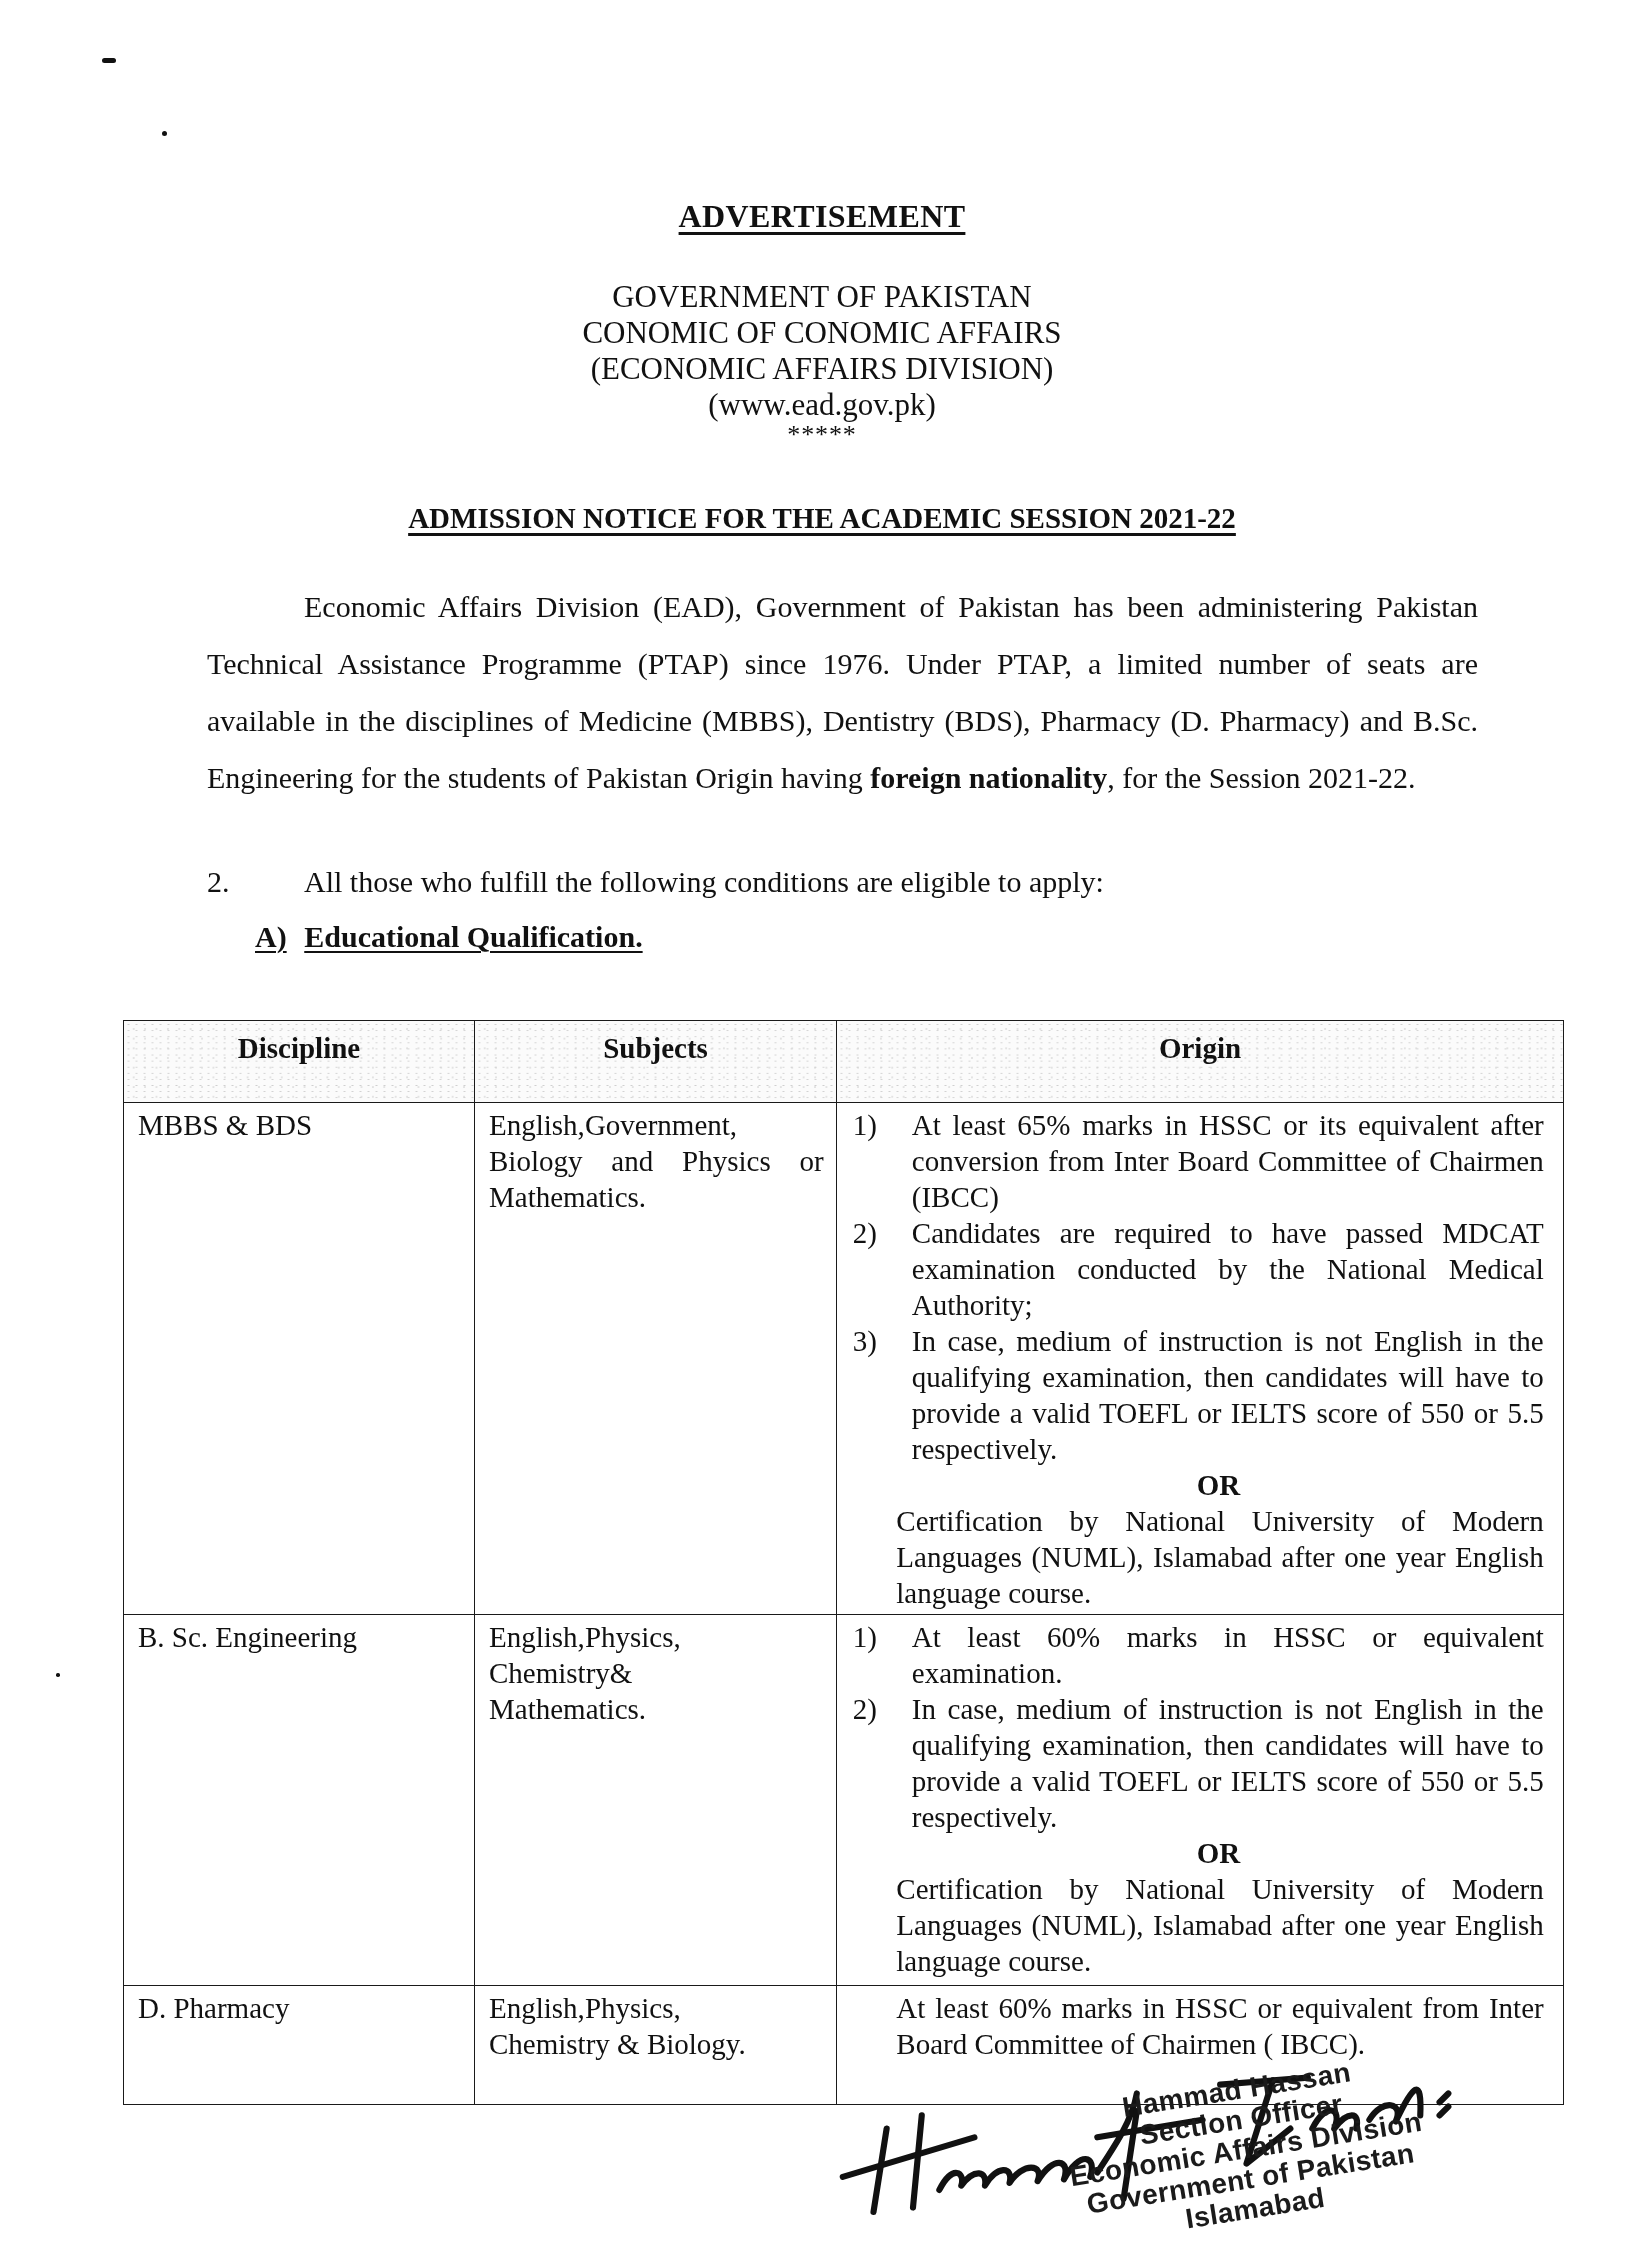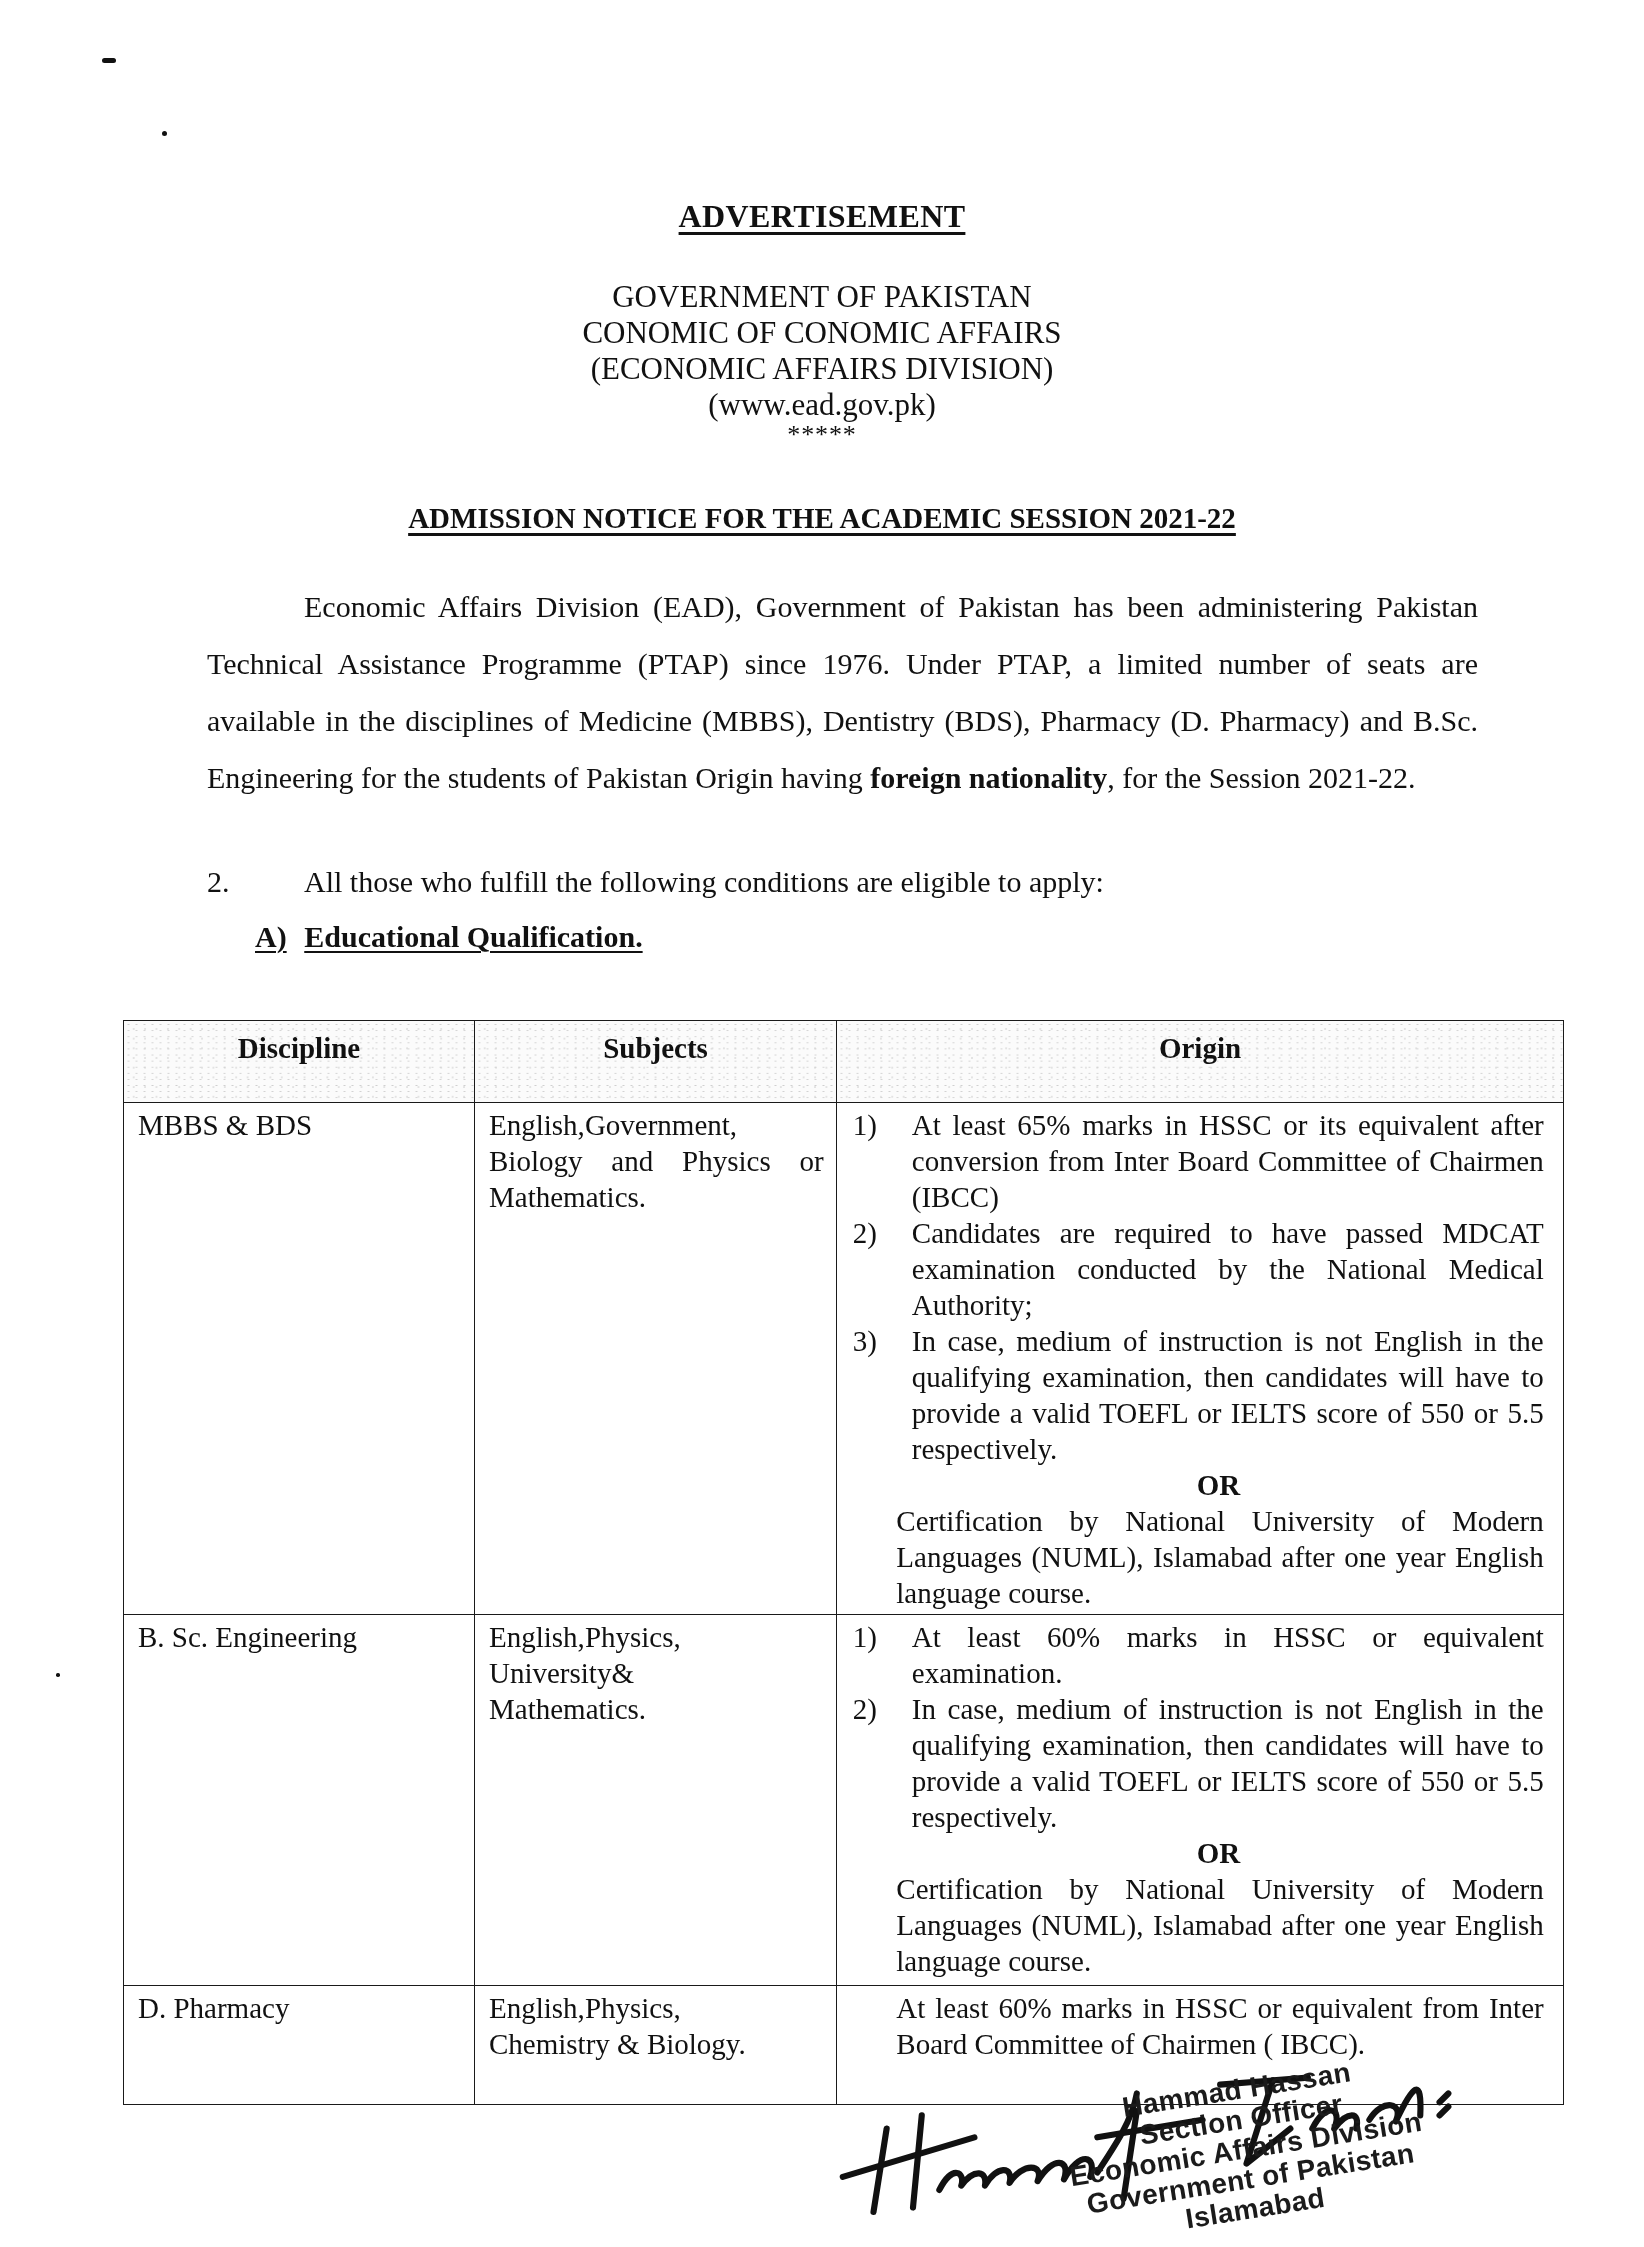--- a/index.html
+++ b/index.html
@@ -253,21 +253,21 @@
       </tr>
 
       <tr class="row-bsc">
         <td class="disc-cell">B. Sc. Engineering</td>
         <td class="subj-cell">
           <div class="line">
               <span>English,</span>
               <span>Physics,</span>
             </div>
           <div class="line">
-              <span>University</span>
+              <span>Chemistry</span>
               <span>&amp;</span>
             </div>
           <div><span>Mathematics.</span></div>
         </td>
         <td class="score-cell">
           <div class="item">
               <span class="n">1)</span>
               <span class="t">At least 60% marks in HSSC or equivalent examination.</span>
             </div>
           <div class="item">

